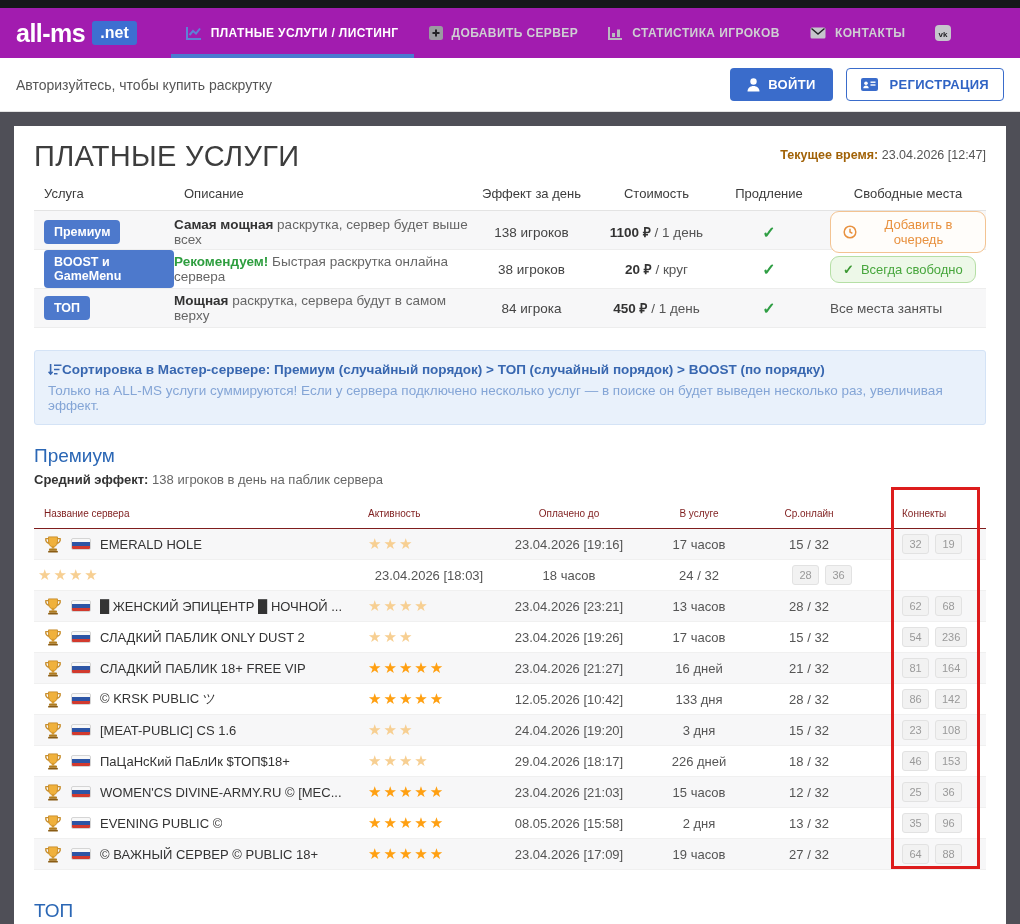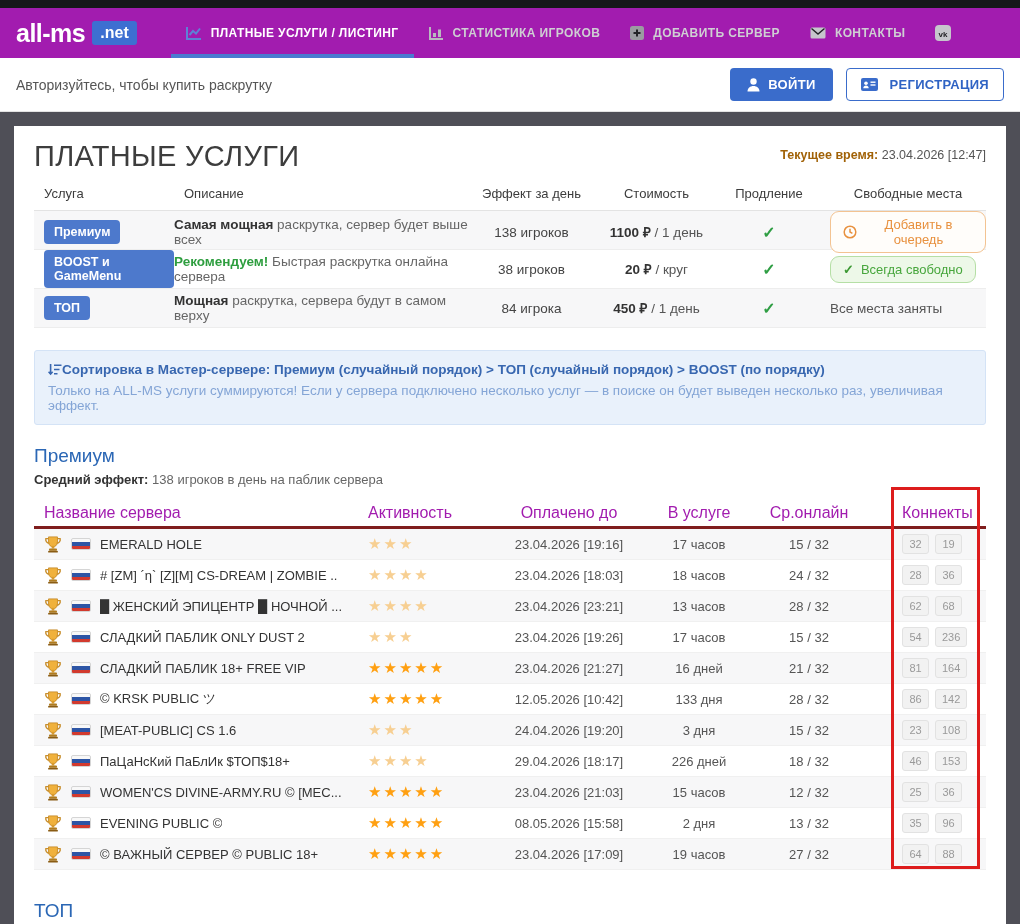--- a/index.html
+++ b/index.html
@@ -63,21 +63,21 @@
   .info-box { margin-top: 22px; background: #e9f1fb; border: 1px solid #d4e3f6; border-radius: 3px; padding: 11px 13px; }
   .info-line1 { color: #3867b0; font-size: 13.5px; font-weight: bold; display: flex; align-items: center; }
   .info-line2 { color: #84a5d6; font-size: 13.5px; margin-top: 6px; }
 
   
   .section-title { color: #2b67b5; font-size: 19px; font-weight: normal; margin-top: 20px; cursor: pointer; }
   .avg-line { font-size: 13px; color: #666; margin-top: 5px; }
   .avg-line b { color: #333; }
 
   .srv-header, .srv-row { display: grid; grid-template-columns: 330px 130px 150px 110px 110px 122px; align-items: center; }
-  .srv-header { height: 30px; margin-top: 12px; font-size: 16px; color: #a21caf; border-bottom: 3px solid #7f1d1d; }
+  .srv-header { height: 30px; margin-top: 12px; font-size: 10px; color: #7f1d1d; border-bottom: 1px solid #7f1d1d; }
   .srv-header .hl { padding-left: 10px; }
   .srv-header .hst { padding-left: 4px; }
   .srv-header .hc { text-align: center; }
   .srv-header .hk { padding-left: 38px; }
   .srv-row { height: 31px; font-size: 13px; border-bottom: 1px solid #f0f0f0; }
   .srv-row.striped { background: #f7f7f8; }
   .srv-name-cell { display: flex; align-items: center; gap: 9px; padding-left: 10px; overflow: hidden; white-space: nowrap; }
   .srv-name { color: #333; cursor: pointer; overflow: hidden; text-overflow: ellipsis; }
   .trophy { display: flex; align-items: center; flex-shrink: 0; }
   .flag { width: 20px; height: 12px; border-radius: 2px; border: 1px solid #d5d5d5; flex-shrink: 0;
@@ -109,36 +109,36 @@
       <span class="nav-ic">
         <svg width="16" height="14" viewBox="0 0 16 14">
             <path d="M1 1v12h14" stroke="#5d82d6" fill="none" stroke-width="2"></path>
             <path d="M3.5 9l3.5-4 3 2.5L14 2.5" stroke="#5d82d6" fill="none" stroke-width="2"></path>
           </svg>
       </span>
       <span class="nav-label">ПЛАТНЫЕ УСЛУГИ / ЛИСТИНГ</span>
     </div>
     <div class="nav-item">
       <span class="nav-ic">
+        <svg width="14" height="14" viewBox="0 0 14 14">
+            <rect width="14" height="14" rx="2.5" fill="#9b9ba1"></rect>
+            <path d="M7 3.5v7M3.5 7h7" stroke="#232327" stroke-width="2"></path>
+          </svg>
+      </span>
+      <span class="nav-label">ДОБАВИТЬ СЕРВЕР</span>
+    </div>
+    <div class="nav-item">
+      <span class="nav-ic">
         <svg width="15" height="14" viewBox="0 0 15 14">
             <path d="M1 1v12h13" stroke="#b9b9bf" stroke-width="2" fill="none"></path>
             <rect x="4" y="7" width="3" height="4" fill="#b9b9bf"></rect>
             <rect x="9" y="3.5" width="3" height="7.5" fill="#b9b9bf"></rect>
           </svg>
       </span>
       <span class="nav-label">СТАТИСТИКА ИГРОКОВ</span>
-    </div>
-    <div class="nav-item">
-      <span class="nav-ic">
-        <svg width="14" height="14" viewBox="0 0 14 14">
-            <rect width="14" height="14" rx="2.5" fill="#9b9ba1"></rect>
-            <path d="M7 3.5v7M3.5 7h7" stroke="#232327" stroke-width="2"></path>
-          </svg>
-      </span>
-      <span class="nav-label">ДОБАВИТЬ СЕРВЕР</span>
     </div>
     <div class="nav-item">
       <span class="nav-ic">
         <svg width="16" height="12" viewBox="0 0 16 12">
             <rect x="0.5" y="0.5" width="15" height="11" rx="1.5" fill="#c6c6cc"></rect>
             <path d="M1.5 1.5L8 7l6.5-5.5" stroke="#232327" stroke-width="1.4" fill="none"></path>
           </svg>
       </span>
       <span class="nav-label">КОНТАКТЫ</span>
     </div>
@@ -302,33 +302,20 @@
           <div><span class="stars pale">★★★</span></div>
           <div class="cellc">23.04.2026 [19:16]</div>
           <div class="cellc">17 часов</div>
           <div class="cellc">15 / 32</div>
           <div class="connects">
             <span class="conn-badge">32</span>
             <span class="conn-badge">19</span>
           </div>
         </div>
         <div class="srv-row">
-          <div class="srv-name-cell">
-            <span class="trophy">
-              <svg width="18" height="17" viewBox="0 0 20 19">
-                <path fill="#f0b13c" stroke="#c78d2b" d="M5 1h10v6a5 5 0 0 1-10 0z"></path>
-                <path fill="none" stroke="#c78d2b" stroke-width="1.5" d="M5 3H2a4 4 0 0 0 4 5M15 3h3a4 4 0 0 1-4 5"></path>
-                <rect x="8.5" y="11" width="3" height="3" fill="#d89a2e"></rect>
-                <rect x="5.5" y="14" width="9" height="2.5" rx="1" fill="#b07c1f"></rect>
-                <rect x="4.5" y="16.5" width="11" height="2" rx="1" fill="#8a5c14"></rect>
-              </svg>
-            </span>
-            <span class="flag"></span>
-            <span class="srv-name"># [ZM] ´η` [Z][M] CS-DREAM | ZOMBIE ..</span>
-          </div>
           <div><span class="stars pale">★★★★</span></div>
           <div class="cellc">23.04.2026 [18:03]</div>
           <div class="cellc">18 часов</div>
           <div class="cellc">24 / 32</div>
           <div class="connects">
             <span class="conn-badge">28</span>
             <span class="conn-badge">36</span>
           </div>
         </div>
         <div class="srv-row striped">

